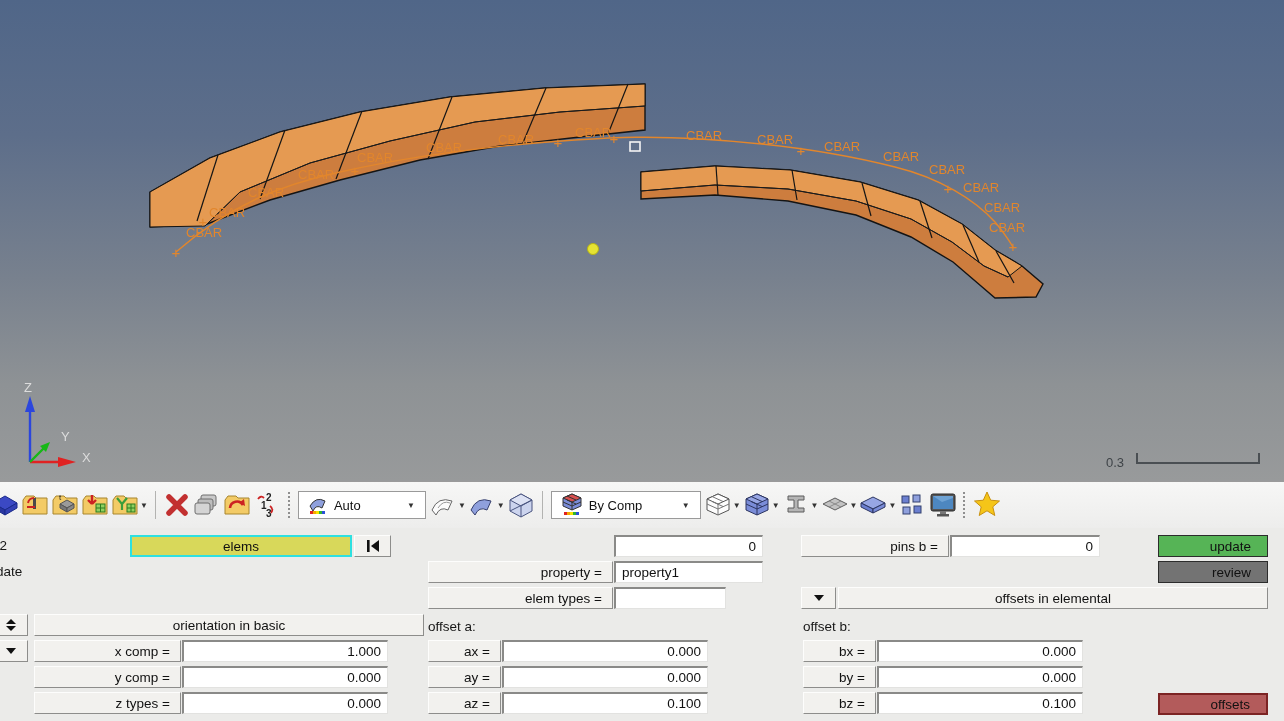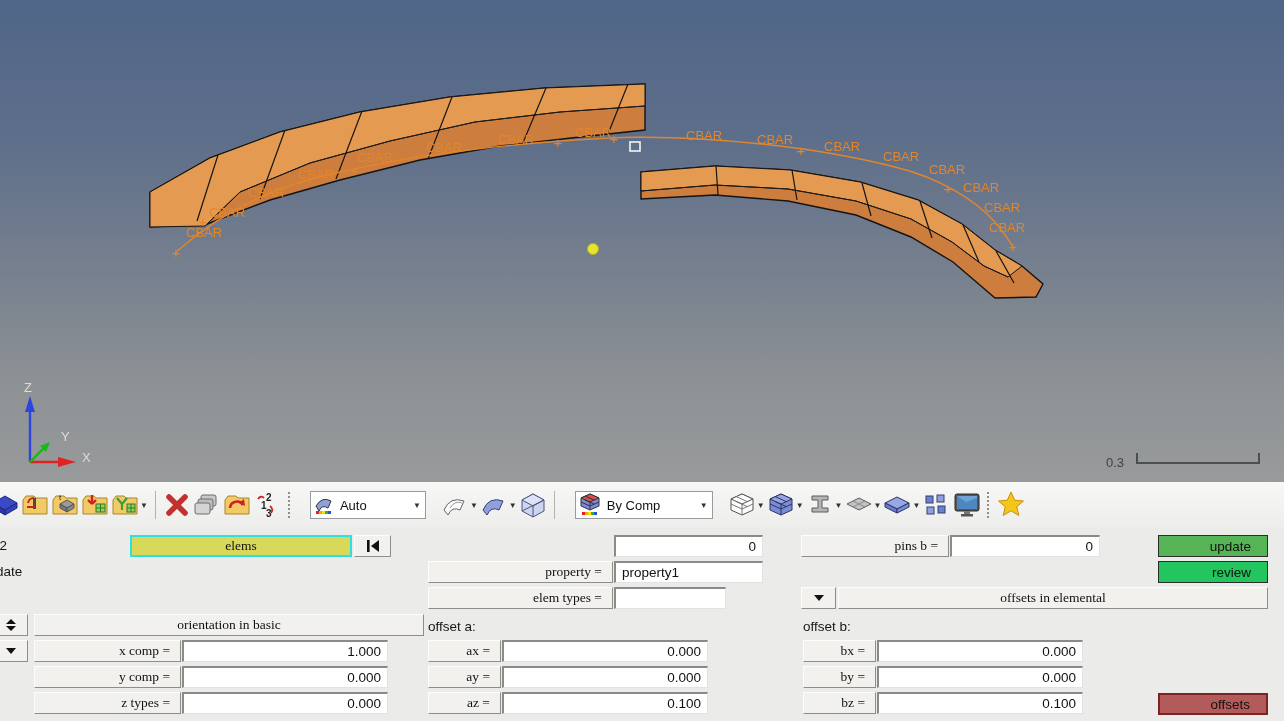--- a/index.html
+++ b/index.html
@@ -16,29 +16,29 @@
   
   #toolbar{position:absolute;left:0;top:482px;width:1284px;height:46px;
     background:linear-gradient(180deg,#f7f7f6,#ededec);display:flex;align-items:center;
     border-bottom:1px solid #c9c9c7;}
   .ticon{width:28px;height:28px;flex:0 0 auto;display:flex;align-items:center;justify-content:center;margin:0 1px;}
   .ticon svg{display:block;}
   .caret{font-size:8px;color:#333;margin:0 1px 0 0;flex:0 0 auto;}
   .vsep{width:1px;height:28px;background:#b3b3b1;margin:0 6px;flex:0 0 auto;}
   .dsep{width:0;height:26px;border-left:2px dotted #8f8f8f;margin:0 6px;flex:0 0 auto;}
   .combo{height:26px;background:#fff;border:1px solid #9a9a9a;display:flex;align-items:center;
-    padding:0 3px;margin:0 14px;flex:0 0 auto;}
+    padding:0 9px;margin:0 2px;flex:0 0 auto;}
   .combo .txt{font-size:13px;color:#111;margin:0 6px;}
   .combo .caret{margin-left:auto;}
   
   #panel{position:absolute;left:0;top:528px;width:1284px;height:193px;background:#ebebe9;font-size:13.5px;color:#111;}
   .lbl-btn{position:absolute;height:22px;background:#f2f1ee;box-sizing:border-box;
     border-top:1px solid #fdfdfc;border-left:1px solid #fdfdfc;
     border-right:1px solid #8d8d8b;border-bottom:1px solid #8d8d8b;
-    display:flex;align-items:center;justify-content:flex-end;padding-right:10px;cursor:default;font-family:Liberation Serif, serif;}
+    display:flex;align-items:center;justify-content:flex-end;padding-right:10px;cursor:default;}
   .lbl-btn.center{justify-content:center;padding-right:0;}
   .inp{position:absolute;height:22px;background:#ffffff;box-sizing:border-box;
     border-top:2px solid #8a8a88;border-left:2px solid #8a8a88;
     border-right:1px solid #e2e2e0;border-bottom:1px solid #e2e2e0;
     display:flex;align-items:center;justify-content:flex-end;padding-right:6px;}
   .inp.left{justify-content:flex-start;padding-left:6px;}
   .action{position:absolute;height:22px;box-sizing:border-box;display:flex;align-items:center;
     justify-content:flex-end;padding-right:16px;border:1px solid #2c2c2c;}
   .static-txt{position:absolute;height:20px;display:flex;align-items:center;color:#161616;}
   .mini-btn{position:absolute;height:22px;background:#f2f1ee;box-sizing:border-box;
@@ -325,21 +325,21 @@
         <polygon points="14,1 6,7 14,13" fill="#111"></polygon>
       </svg>
   </div>
   <div class="inp" style="left:614px;top:7px;width:149px">0</div>
   <div class="lbl-btn" style="left:801px;top:7px;width:148px">pins b =</div>
   <div class="inp" style="left:950px;top:7px;width:150px">0</div>
   <div class="action" style="left:1158px;top:7px;width:110px;background:#56b456">update</div>
 
   <div class="lbl-btn" style="left:428px;top:33px;width:185px">property =</div>
   <div class="inp left" style="left:614px;top:33px;width:149px">property1</div>
-  <div class="action" style="left:1158px;top:33px;width:110px;background:#22c55e">review</div>
+  <div class="action" style="left:1158px;top:33px;width:110px;background:#737373">review</div>
 
   <div class="lbl-btn" style="left:428px;top:59px;width:185px">elem types =</div>
   <div class="inp left" style="left:614px;top:59px;width:112px"></div>
   <div class="mini-btn" style="left:801px;top:59px;width:35px">
     <svg width="12" height="8">
         <polygon points="1,1 11,1 6,7" fill="#111"></polygon>
       </svg>
   </div>
   <div class="lbl-btn center" style="left:838px;top:59px;width:430px">offsets in elemental</div>
 

